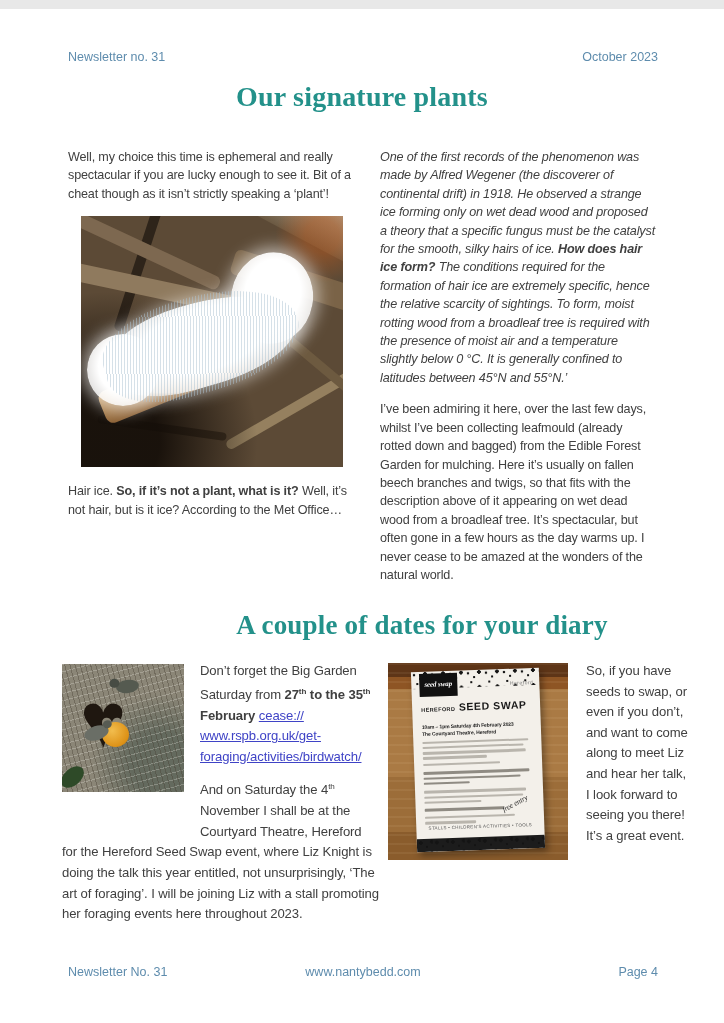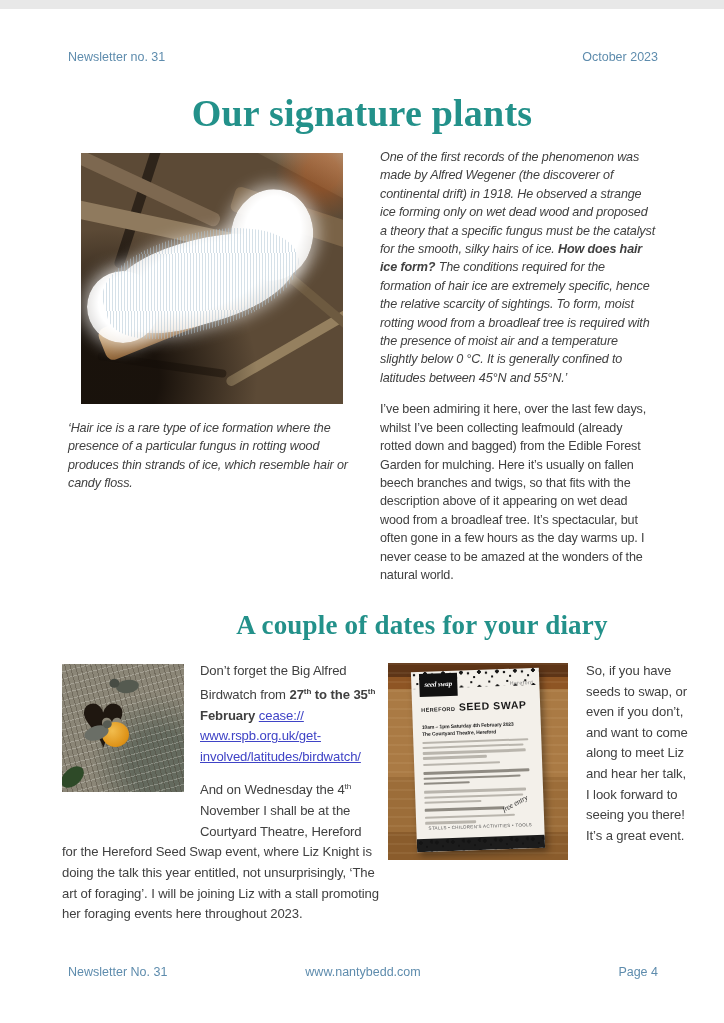--- a/index.html
+++ b/index.html
@@ -18,21 +18,21 @@
   }
   
   .hdr{position:absolute;top:41px;left:68px;right:66px;display:flex;justify-content:space-between;
        font-size:12.5px;color:var(--hdr-blue);}
   .ftr{position:absolute;top:956px;left:68px;right:66px;display:grid;grid-template-columns:1fr auto 1fr;
        align-items:baseline;font-size:12.5px;color:var(--hdr-blue);}
   .ftr .fl{justify-self:start}.ftr .fc{justify-self:center;cursor:pointer}.ftr .fr{justify-self:end}
   
   h1,h2{font-family:"Liberation Serif","DejaVu Serif",serif;color:var(--teal);font-weight:700;
         position:absolute;width:100%;text-align:center;letter-spacing:.2px;}
-  h1{top:82px;font-size:38px;}
+  h1{top:72px;font-size:28px;}
   h2{top:601px;font-size:27px;transform:translateX(60px);}
   
   .cols{position:absolute;top:139px;left:68px;right:68px;display:flex;gap:25px;
         font-size:12.6px;line-height:18.4px;letter-spacing:-0.15px;}
   .colL{width:287px;flex:none;}
   .colR{flex:1;}
   .colL p,.colR p{margin:0 0 13px 0;}
   .i{font-style:italic;}
   .b{font-weight:700;}
   sup{font-size:.62em;}
@@ -124,60 +124,61 @@
 
   <div class="hdr">
     <span>Newsletter no. 31</span>
     <span>October 2023</span>
   </div>
 
   <h1>Our signature plants</h1>
 
   <div class="cols">
     <div class="colL">
+      <p>Well, my choice this time is ephemeral and really spectacular if you are lucky enough to see it.  Bit of a cheat though as it isn’t strictly speaking a ‘plant’!</p>
 
       <div class="hairice">
         <div class="tw t1"></div>
         <div class="tw t2"></div>
         <div class="tw t3"></div>
         <div class="tw t4"></div>
         <div class="tw t5"></div>
         <div class="tw t6"></div>
         <div class="tw t7"></div>
         <div class="tw t8"></div>
         <div class="shade"></div>
         <div class="log"></div>
         <div class="ice3"></div>
         <div class="ice2"></div>
         <div class="ice"></div>
         <div class="hairtex"></div>
       </div>
 
-      <p class="i">‘Hair ice is a rare type of ice formation where the presence of a particular fungus in rotting wood produces thin strands of ice, which resemble hair or candy floss.</p>
+      <p><span>Hair ice.  </span><span class="b">So, if it’s not a plant, what is it?</span><span> Well, it’s not hair, but is it ice?  According to the Met Office…</span></p>
     </div>
 
     <div class="colR">
       <p><span class="i">One of the first records of the phenomenon was made by Alfred Wegener (the discoverer of continental drift) in 1918. He observed a strange ice forming only on wet dead wood and proposed a theory that a specific fungus must be the catalyst for the smooth, silky hairs of ice.  </span><span class="b i">How does hair ice form?</span><span class="i">  The conditions required for the formation of hair ice are extremely specific, hence the relative scarcity of sightings. To form, moist rotting wood from a broadleaf tree is required with the presence of moist air and a temperature slightly below 0 °C. It is generally confined to latitudes between 45°N and 55°N.’</span></p>
       <p>I’ve been admiring it here, over the last few days, whilst I’ve been collecting leafmould (already rotted down and bagged) from the Edible Forest Garden for mulching.  Here it’s usually on fallen beech branches and twigs, so that fits with the description above of it appearing on wet dead wood from a broadleaf tree.  It’s spectacular, but often gone in a few hours as the day warms up.  I never cease to be amazed at the wonders of the natural world.</p>
     </div>
   </div>
 
   <h2>A couple of dates for your diary</h2>
 
   <div class="diaryL">
     <div class="birdphoto">
       <span class="heart">♥</span>
       <span class="hearthole">♥</span>
       <span class="apple"></span>
       <span class="bird1"></span>
       <span class="bird2"></span>
       <span class="leaf"></span>
     </div>
-    <p><span>Don’t forget the Big Alfred Birdwatch from </span><span class="b">27</span><sup class="b">th</sup><span class="b"> to the </span><span class="b">35</span><sup class="b">th</sup><span class="b"> February </span><span class="link">cease://</span><br><span class="link">www.rspb.org.uk/get-</span><br><span class="link">involved/latitudes/birdwatch/</span></p>
-    <p><span>And on Wednesday the 4</span><sup>th</sup><span> November I shall be at the Courtyard Theatre, Hereford for the Hereford Seed Swap event, where Liz Knight is doing the talk this year entitled, not unsurprisingly, ‘The art of foraging’.  I will be joining Liz with a stall promoting her foraging events here throughout 2023.</span></p>
+    <p><span>Don’t forget the Big Garden Saturday from </span><span class="b">27</span><sup class="b">th</sup><span class="b"> to the </span><span class="b">35</span><sup class="b">th</sup><span class="b"> February </span><span class="link">cease://</span><br><span class="link">www.rspb.org.uk/get-</span><br><span class="link">foraging/activities/birdwatch/</span></p>
+    <p><span>And on Saturday the 4</span><sup>th</sup><span> November I shall be at the Courtyard Theatre, Hereford for the Hereford Seed Swap event, where Liz Knight is doing the talk this year entitled, not unsurprisingly, ‘The art of foraging’.  I will be joining Liz with a stall promoting her foraging events here throughout 2023.</span></p>
   </div>
 
   <div class="diaryR">
     <div class="seedphoto">
       <div class="flyer">
         <div class="spk">
           <span class="ssband">seed swap</span>
           <span class="hfd">Hereford</span>
         </div>
         <div class="flyttl">

